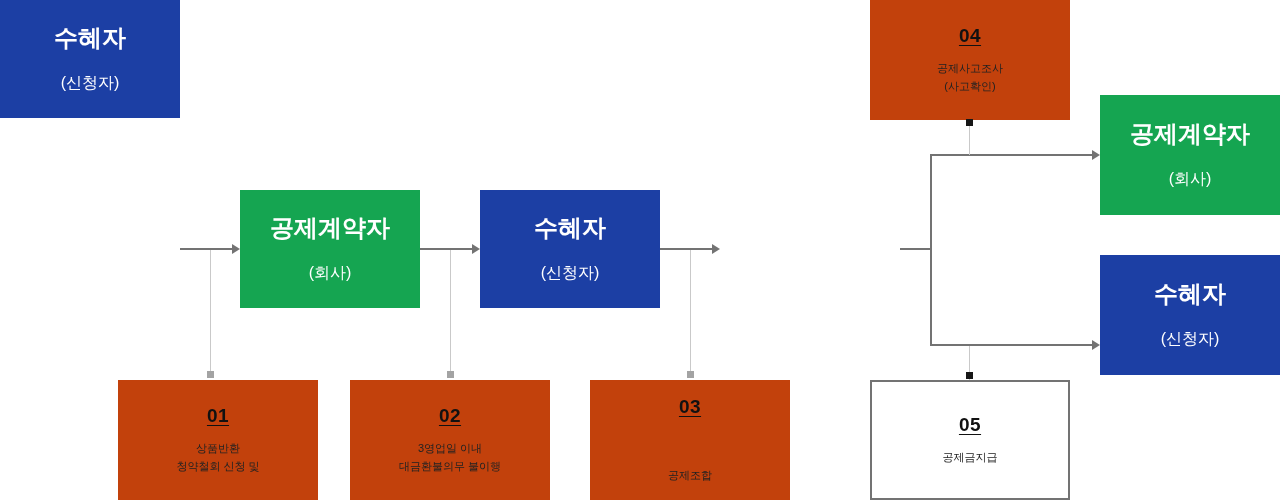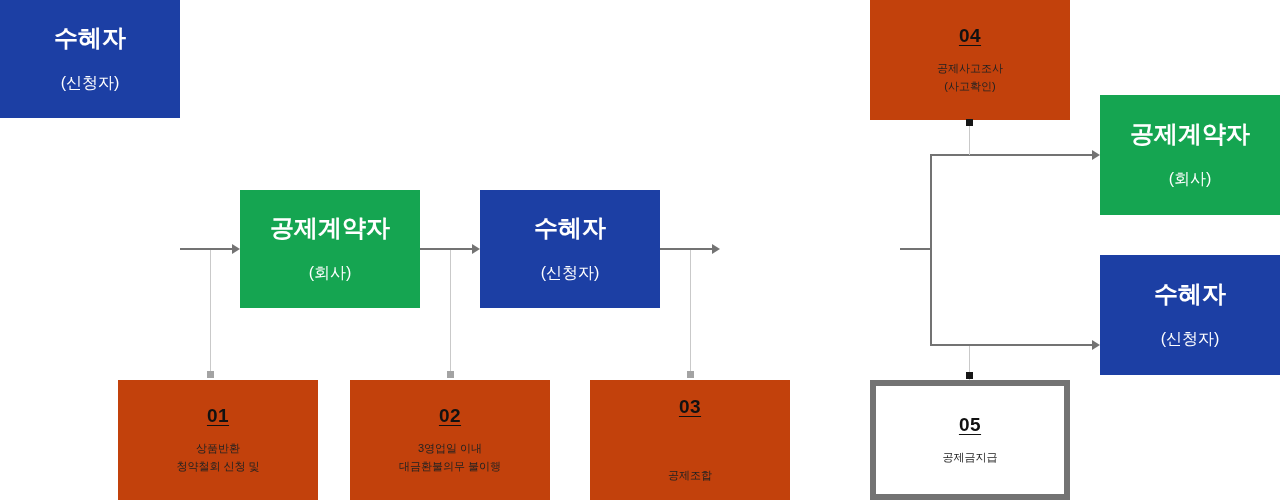--- a/index.html
+++ b/index.html
@@ -35,21 +35,21 @@
     width: 200px;
     height: 120px;
     background: #c2410c;
     display: flex;
     flex-direction: column;
     align-items: center;
     justify-content: center;
     text-align: center;
     color: #1a1a1a;
   }
-  .step--outlined { background: #ffffff; border: 6px solid #737373; }
+  .step--outlined { background: #ffffff; border: 2px solid #737373; }
   .step__num {
     font-size: 19px;
     font-weight: 700;
     text-decoration: underline;
     text-underline-offset: 3px;
     letter-spacing: 0.5px;
     color: #111111;
   }
   .step__desc { margin-top: 13px; font-size: 11px; line-height: 1.55; color: #222222; }
 

